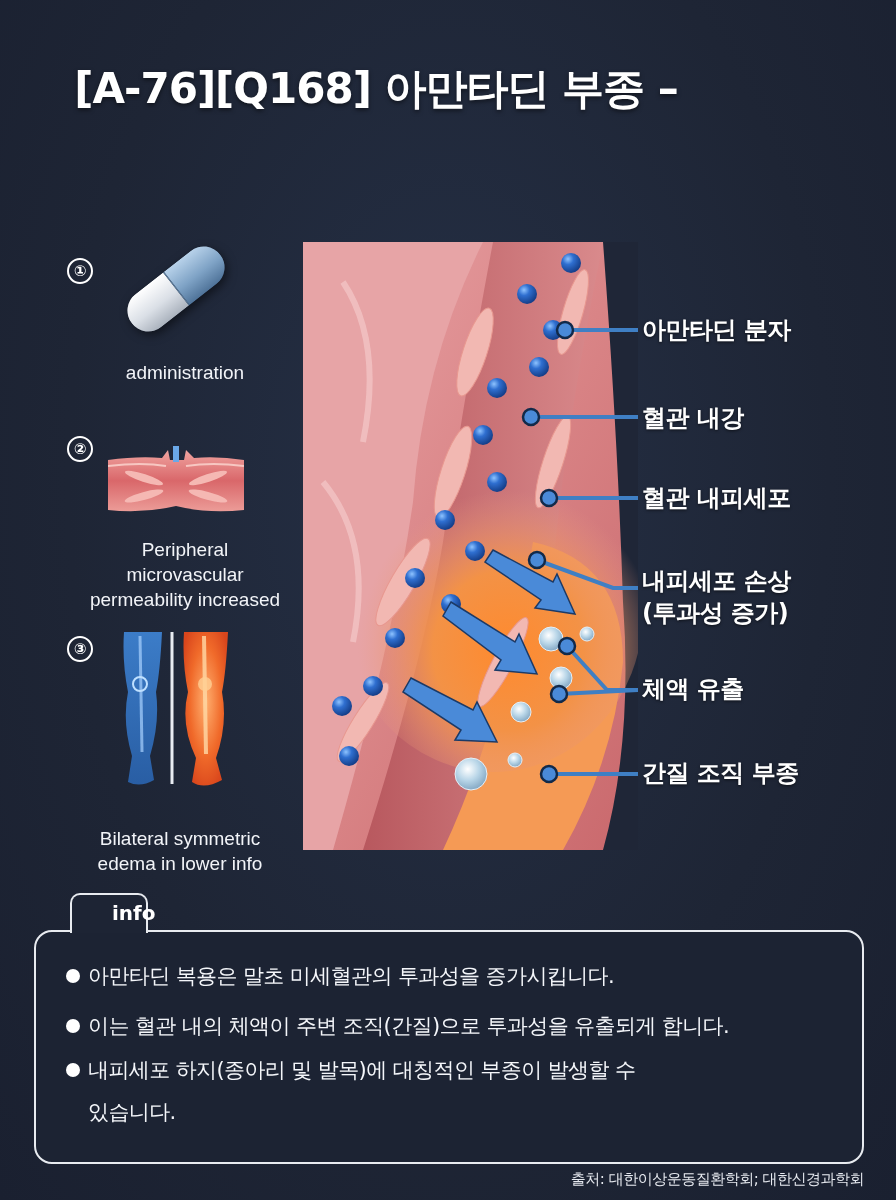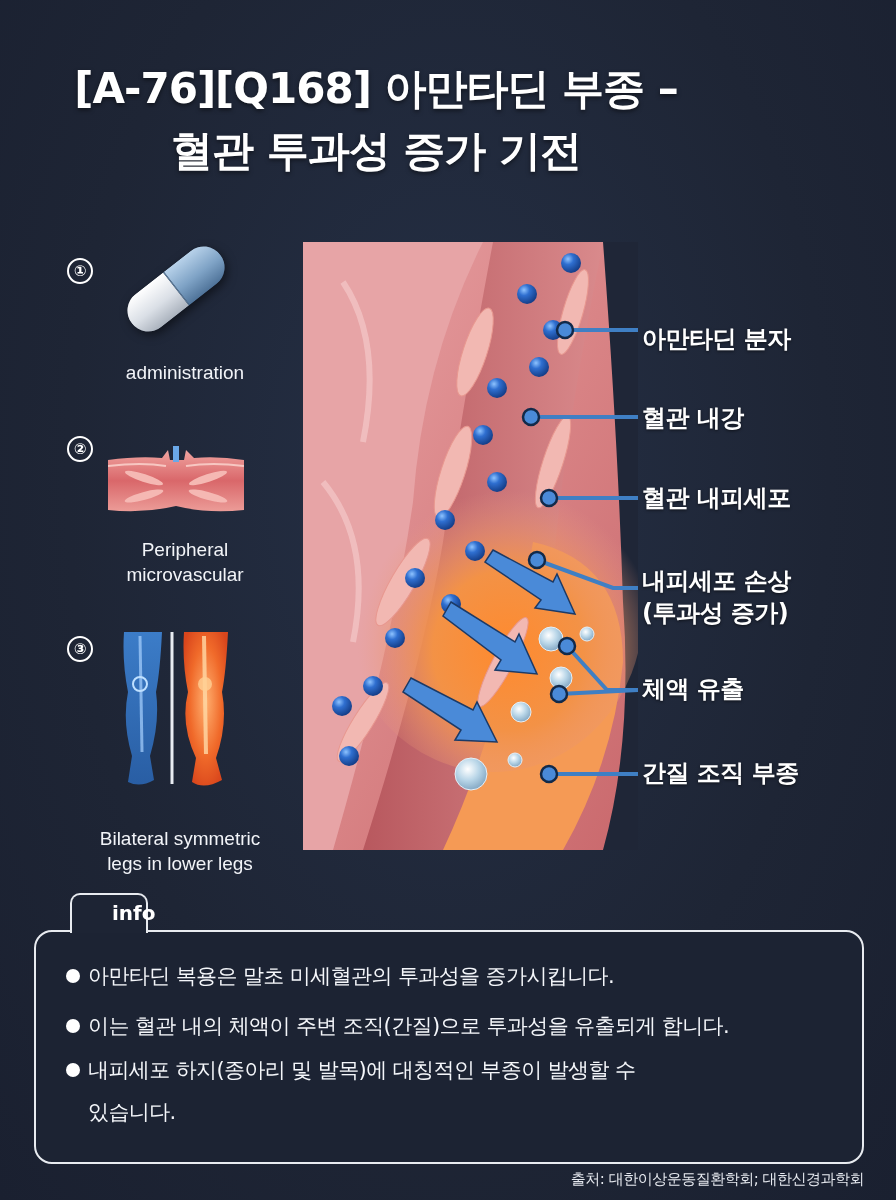--- a/index.html
+++ b/index.html
@@ -83,21 +83,20 @@
   .source {
     position: absolute; right: 32px; top: 1170px; font-size: 15px; color: #e6e9ef;
     letter-spacing: -0.5px;
   }
 </style>
 </head>
 <body>
 
 <div class="title">
   <span>[A-76][Q168] 아만타딘 부종 –</span>
-  <span>혈관 투과성 증가 기전</span>
 </div>
 
 <div class="step-num" style="left:67px;top:258px;">①</div>
 <div class="pill">
   <div class="half-a"></div>
     <div class="half-b"></div>
 </div>
 <div class="step-label" style="left:70px;top:360px;width:230px;">
   <div>administration</div>
 </div>
@@ -117,20 +116,21 @@
   <ellipse cx="36" cy="32" rx="20" ry="4" fill="#f5b8b3" transform="rotate(18 36 32)"></ellipse>
   <ellipse cx="100" cy="32" rx="20" ry="4" fill="#f5b8b3" transform="rotate(-18 100 32)"></ellipse>
   <ellipse cx="36" cy="50" rx="20" ry="4" fill="#f5b8b3" transform="rotate(-15 36 50)"></ellipse>
   <ellipse cx="100" cy="50" rx="20" ry="4" fill="#f5b8b3" transform="rotate(15 100 50)"></ellipse>
   <rect x="65" y="-10" width="6" height="26" fill="#6aa8e8"></rect>
   <polygon points="60,-4 76,-4 68,-16" fill="#6aa8e8"></polygon>
 </svg>
 <div class="step-label" style="left:60px;top:537px;width:250px;">
   <div>Peripheral</div>
   <div>microvascular</div>
+  <div>permeability increased</div>
 </div>
 
 <div class="step-num" style="left:67px;top:636px;">③</div>
 <svg class="legs" viewBox="0 0 150 160">
   <defs>
     <linearGradient id="bl" x1="0" y1="0" x2="0" y2="1">
       <stop offset="0" stop-color="#3f86d8"></stop>
         <stop offset="1" stop-color="#2a64b0"></stop>
     </linearGradient>
     <radialGradient id="or" cx="0.5" cy="0.45" r="0.6">
@@ -142,21 +142,21 @@
   <path d="M14 0 L52 0 Q50 40 46 60 Q50 90 40 124 L44 148 Q30 156 18 150 L22 124 Q12 90 18 60 Q12 30 14 0 Z" fill="url(#bl)" opacity="0.9"></path>
   <path d="M30 4 L32 120" stroke="#a9d2ff" stroke-width="3" opacity="0.7"></path>
   <circle cx="30" cy="52" r="7" stroke="#bfe0ff" stroke-width="2" fill="none"></circle>
   <line x1="62" y1="0" x2="62" y2="152" stroke="#e8ecf2" stroke-width="3"></line>
   <path d="M74 0 L118 0 Q116 40 112 60 Q118 92 106 126 L112 148 Q94 158 82 150 L86 126 Q70 92 78 60 Q72 30 74 0 Z" fill="url(#or)"></path>
   <path d="M94 4 L96 122" stroke="#ffd9a6" stroke-width="4" opacity="0.8"></path>
   <circle cx="95" cy="52" r="7" fill="#ffcf94" opacity="0.8"></circle>
 </svg>
 <div class="step-label" style="left:55px;top:798px;width:250px;margin-top:28px;">
   <div>Bilateral symmetric</div>
-  <div>legs in lower legs</div>
+  <div>edema in lower info</div>
 </div>
 
 <svg class="illus" viewBox="0 0 335 608">
   <defs>
     <linearGradient id="tissue" x1="0" y1="0" x2="1" y2="1">
       <stop offset="0" stop-color="#e9a3a6"></stop>
         <stop offset="0.5" stop-color="#d98486"></stop>
         <stop offset="1" stop-color="#c9686c"></stop>
     </linearGradient>
     <radialGradient id="inflam" cx="0.55" cy="0.62" r="0.5">
@@ -246,21 +246,21 @@
     <circle cx="262" cy="88" r="8"></circle>
     <circle cx="228" cy="175" r="8"></circle>
     <circle cx="246" cy="256" r="8"></circle>
     <circle cx="234" cy="318" r="8"></circle>
     <circle cx="264" cy="404" r="8"></circle>
     <circle cx="256" cy="452" r="8"></circle>
     <circle cx="246" cy="532" r="8"></circle>
   </g>
 </svg>
 
-<div class="callout-label" style="top:314px;margin-top:9px;">아만타딘 분자</div>
+<div class="callout-label" style="top:314px;">아만타딘 분자</div>
 <div class="callout-label" style="top:402px;">혈관 내강</div>
 <div class="callout-label" style="top:482px;">혈관 내피세포</div>
 <div class="callout-label" style="top:565px;">
   <div>내피세포 손상</div>
   <div>(투과성 증가)</div>
 </div>
 <div class="callout-label" style="top:673px;">체액 유출</div>
 <div class="callout-label" style="top:757px;">간질 조직 부종</div>
 
 <div class="info-tab">info</div>

